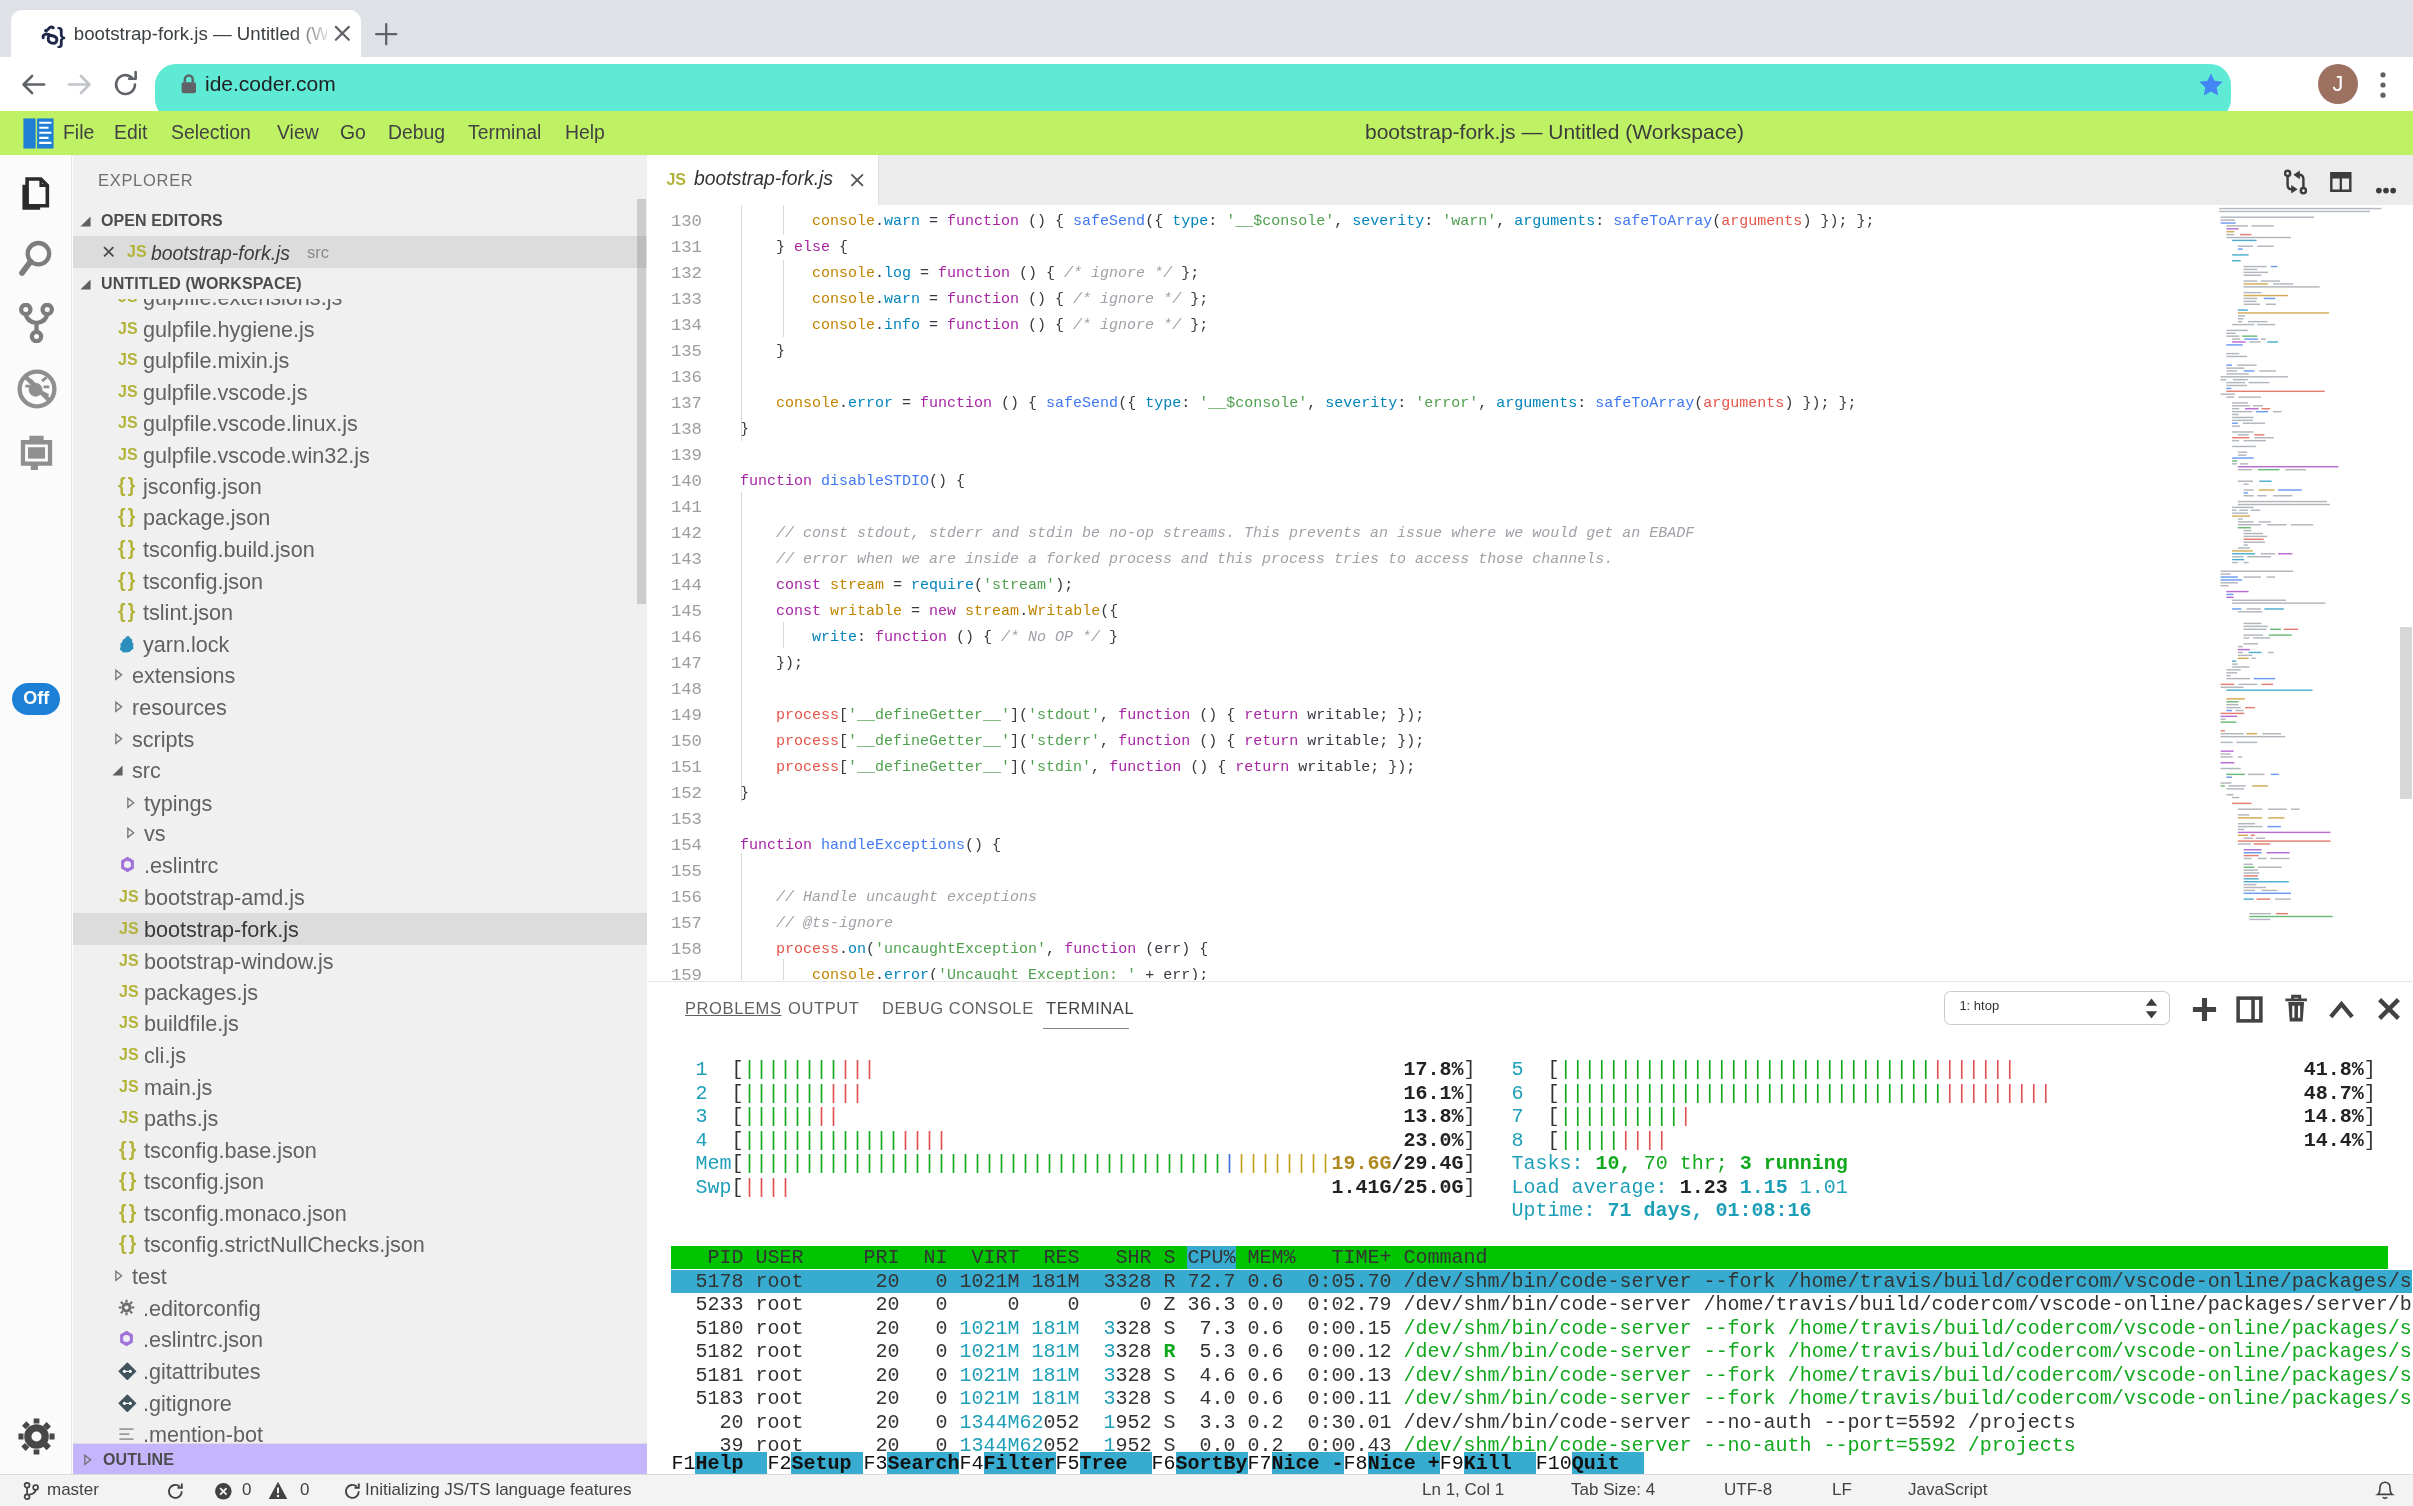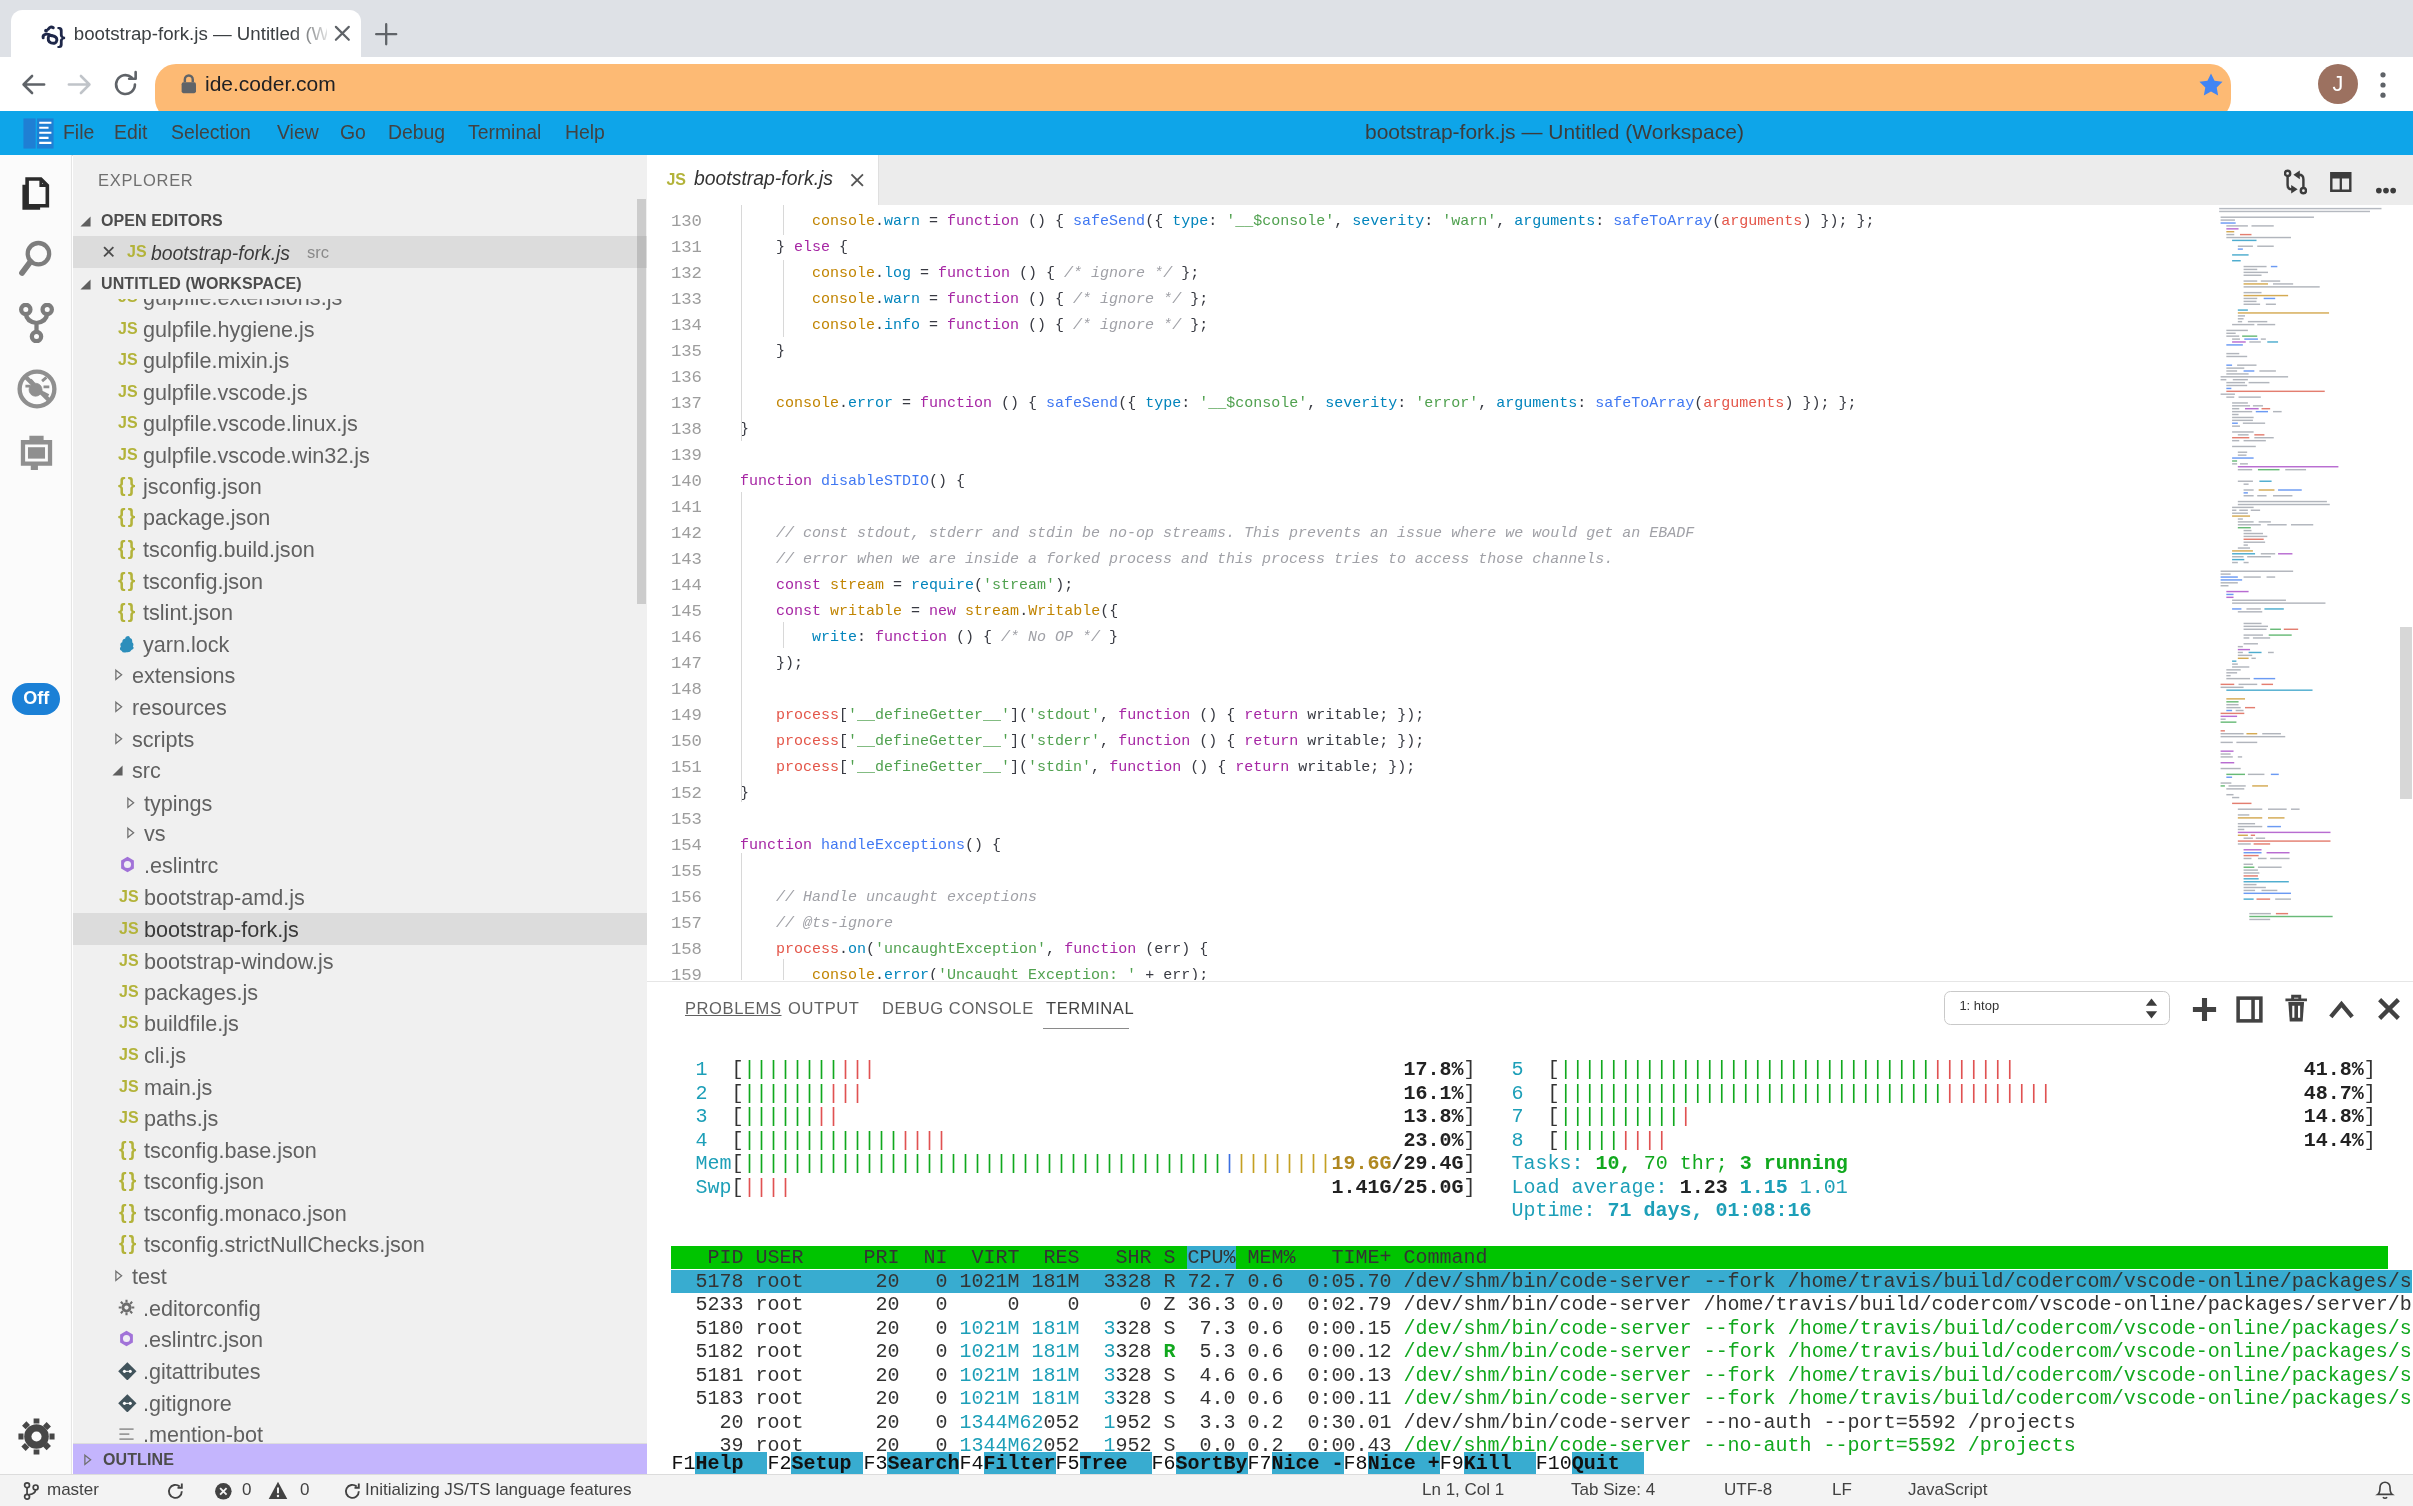--- a/index.html
+++ b/index.html
@@ -4,24 +4,24 @@
 html,body { width:2413px; height:1506px; overflow:hidden; font-family:"Liberation Sans",sans-serif; }
 #root { position:absolute; top:0; left:0; width:2413px; height:1506px; background:#fff; }
 .abs { position:absolute; }
 pre { font-family:"Liberation Mono",monospace; }
 
 #tabstrip { top:0; left:0; width:2413px; height:57px; background:#dee1e6; }
 #btab { position:absolute; top:10px; left:10.8px; width:350px; height:47px; background:#fff; border-radius:11.5px 11.5px 0 0; }
 #btab .title { position:absolute; left:63px; top:13px; font-size:18.7px; color:#3c4043; white-space:nowrap; width:253px; overflow:hidden; }
 #btab .fade { position:absolute; left:280px; top:0; width:43px; height:47px; background:linear-gradient(90deg,rgba(255,255,255,0),#fff); }
 #toolbar { top:57px; left:0; width:2413px; height:54px; background:#fff; }
-#urlpill { position:absolute; left:155px; top:6.5px; width:2076px; height:56px; background:#fdba74; border-radius:21px; }
+#urlpill { position:absolute; left:155px; top:6.5px; width:2076px; height:56px; background:#5eead4; border-radius:21px; }
 #urlpill .url { position:absolute; left:50px; top:8.6px; font-size:21px; color:#202124; }
 
-#menubar { top:111px; left:0; width:2413px; height:45px; background:#0ea5e9; border-bottom:0.7px solid #d9d9d9;}
+#menubar { top:111px; left:0; width:2413px; height:45px; background:#bef264; border-bottom:0.7px solid #d9d9d9;}
 #menubar .mi { position:absolute; top:10px; font-size:19.4px; color:#424242; }
 #menubar .mtitle { position:absolute; top:10px; font-size:19.4px; color:#3c3c3c; }
 
 #activity { top:155px; left:0; width:72px; height:1319px; background:#fbfbfb; border-right:1.4px solid #e5e5e5; }
 
 #sidebar { top:155px; left:73px; width:574px; height:1319px; background:#f0f0f0; }
 #sidebar .hdr { position:absolute; left:98px; font-size:16.5px; color:#6f6f6f; letter-spacing:0.7px; }
 .row { position:absolute; left:0; width:574px; height:32px; }
 .row .nm { position:absolute; top:3.6px; font-size:21.6px; color:#616161; white-space:nowrap; }
 .row .bnm { position:absolute; top:6.5px; font-size:16px; color:#4c4c4c; font-weight:bold; letter-spacing:0.1px;}

